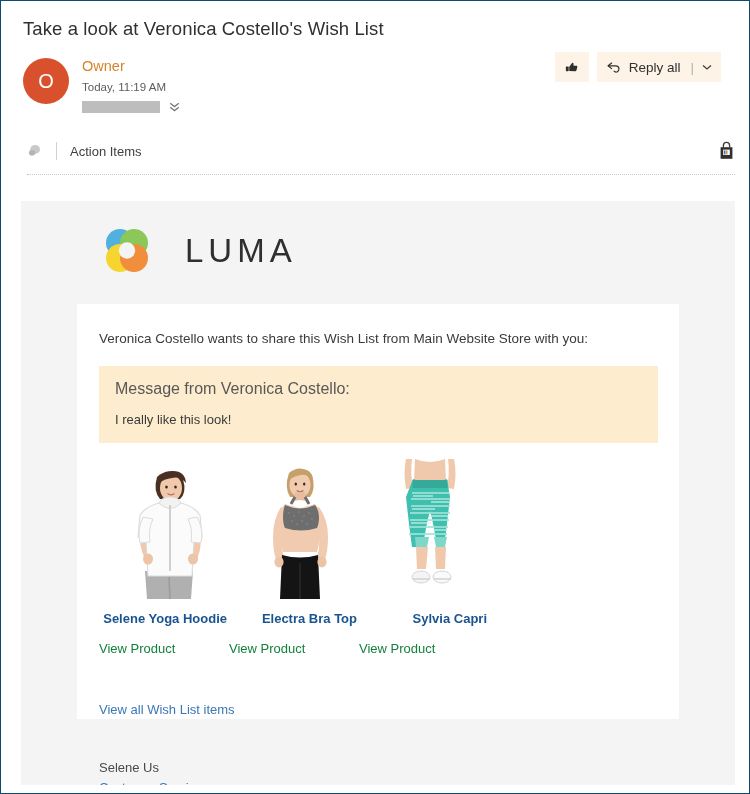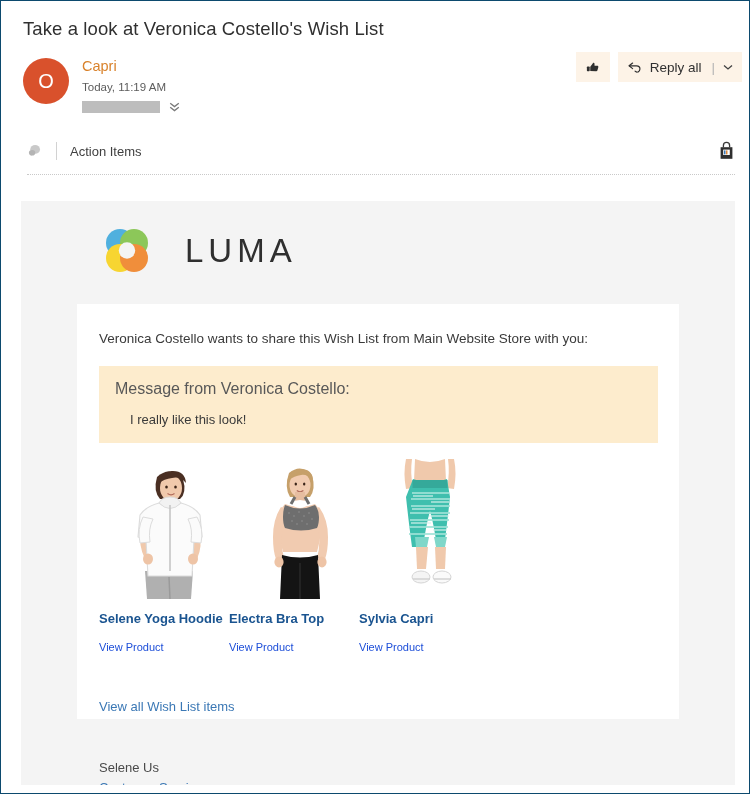--- a/index.html
+++ b/index.html
@@ -84,21 +84,21 @@
     margin-left: 9px;
     color: #7a7a7a;
     font-size: 11px;
     line-height: 1;
   }
 
   
   .actions {
     position: absolute;
     top: 4px;
-    right: 7px;
+    right: 28px;
     display: flex;
     align-items: flex-end;
     gap: 8px;
   }
   .act-btn {
     background: #fdf3e7;
     border: none;
     display: flex;
     align-items: center;
     justify-content: center;
@@ -213,21 +213,20 @@
     font-size: 16px;
     color: #585858;
     font-weight: 400;
     line-height: 1.3;
   }
   .message-text {
     font-size: 13px;
     color: #3a3a3a;
     margin-top: 11px;
     line-height: 1.35;
-    margin-left: 15px;
   }
 
   
   .products {
     display: flex;
     margin-top: 16px;
   }
   .product {
     width: 128px;
     margin-right: 2px;
@@ -240,24 +239,25 @@
     background: #ffffff;
     margin: 0 auto 0 16px;
   }
   .product-name {
     font-size: 13px;
     font-weight: bold;
     color: #1a5490;
     margin-top: 12px;
     line-height: 1.25;
     cursor: pointer;
+    text-align: right;
   }
   .product-link {
-    font-size: 11px;
-    color: #1d4ed8;
+    font-size: 13px;
+    color: #15803d;
     margin-top: 14px;
     cursor: pointer;
     line-height: 1.25;
   }
 
   .view-all {
     font-size: 13px;
     color: #3b78b5;
     margin-top: 44px;
     cursor: pointer;
@@ -294,21 +294,21 @@
     <div class="subject-text">Take a look at Veronica Costello's Wish List</div>
   </div>
 
   <div class="sender-row">
 
     <div class="avatar">
       <span>O</span>
     </div>
 
     <div class="sender-meta">
-      <div class="sender-name">Capri</div>
+      <div class="sender-name">Owner</div>
       <div class="sender-time">Today, 11:19 AM</div>
       <div class="recipient-row">
         <div class="recipient-redacted"></div>
         <span class="recipient-chevron">
           <svg class="icon-svg" width="11" height="12" viewBox="0 0 11 12" aria-hidden="true">
             <path d="M1.2 2.2 L5.5 5.6 L9.8 2.2" fill="none" stroke="#7a7a7a" stroke-width="1.3"></path>
             <path d="M1.2 6.2 L5.5 9.6 L9.8 6.2" fill="none" stroke="#7a7a7a" stroke-width="1.3"></path>
           </svg>
         </span>
       </div>

